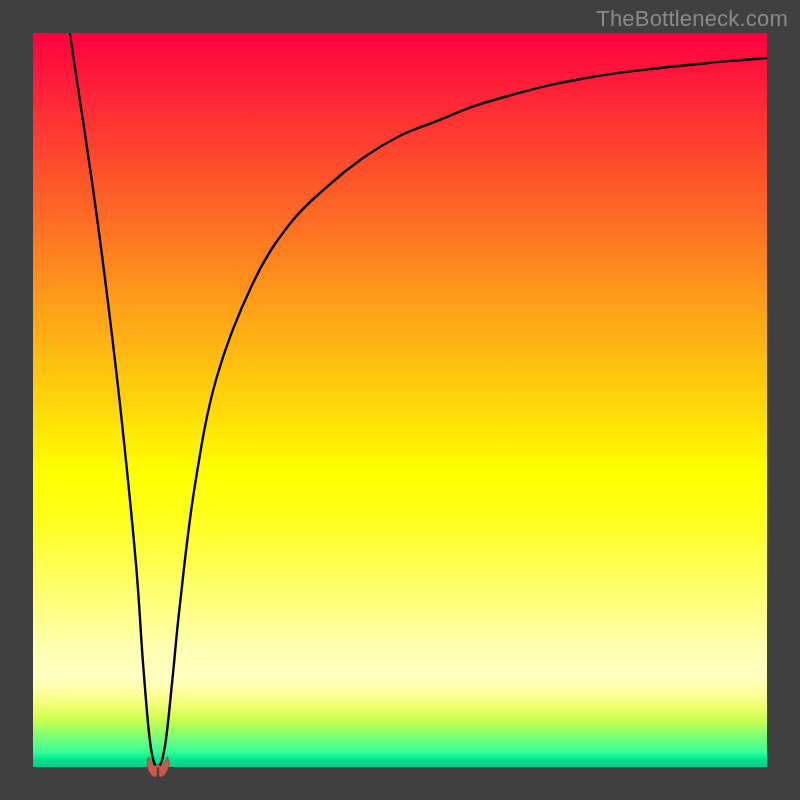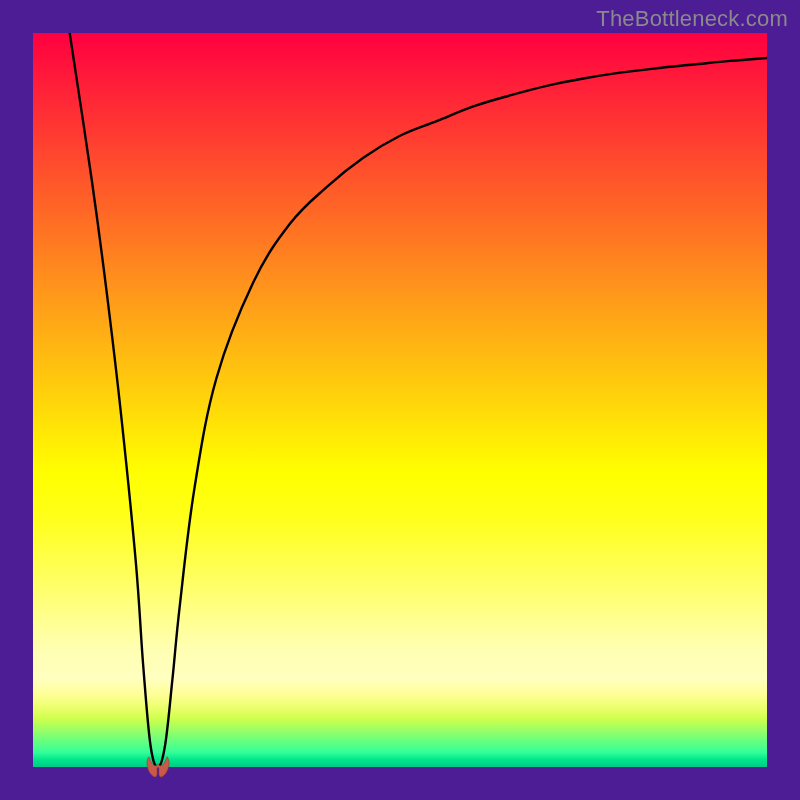--- a/index.html
+++ b/index.html
@@ -8,21 +8,21 @@
     width: 800px;
     height: 800px;
     overflow: hidden;
     background: #000;
     font-family: Arial, Helvetica, sans-serif;
   }
   .frame {
     position: relative;
     width: 800px;
     height: 800px;
-    background: #4c1d95;
+    background: #404040;
   }
   .plot-area {
     position: absolute;
     left: 33px;
     top: 33px;
     width: 734px;
     height: 734px;
     background: linear-gradient(to bottom,
       #ff0040 0%,
       #ff1a3a 6%,

